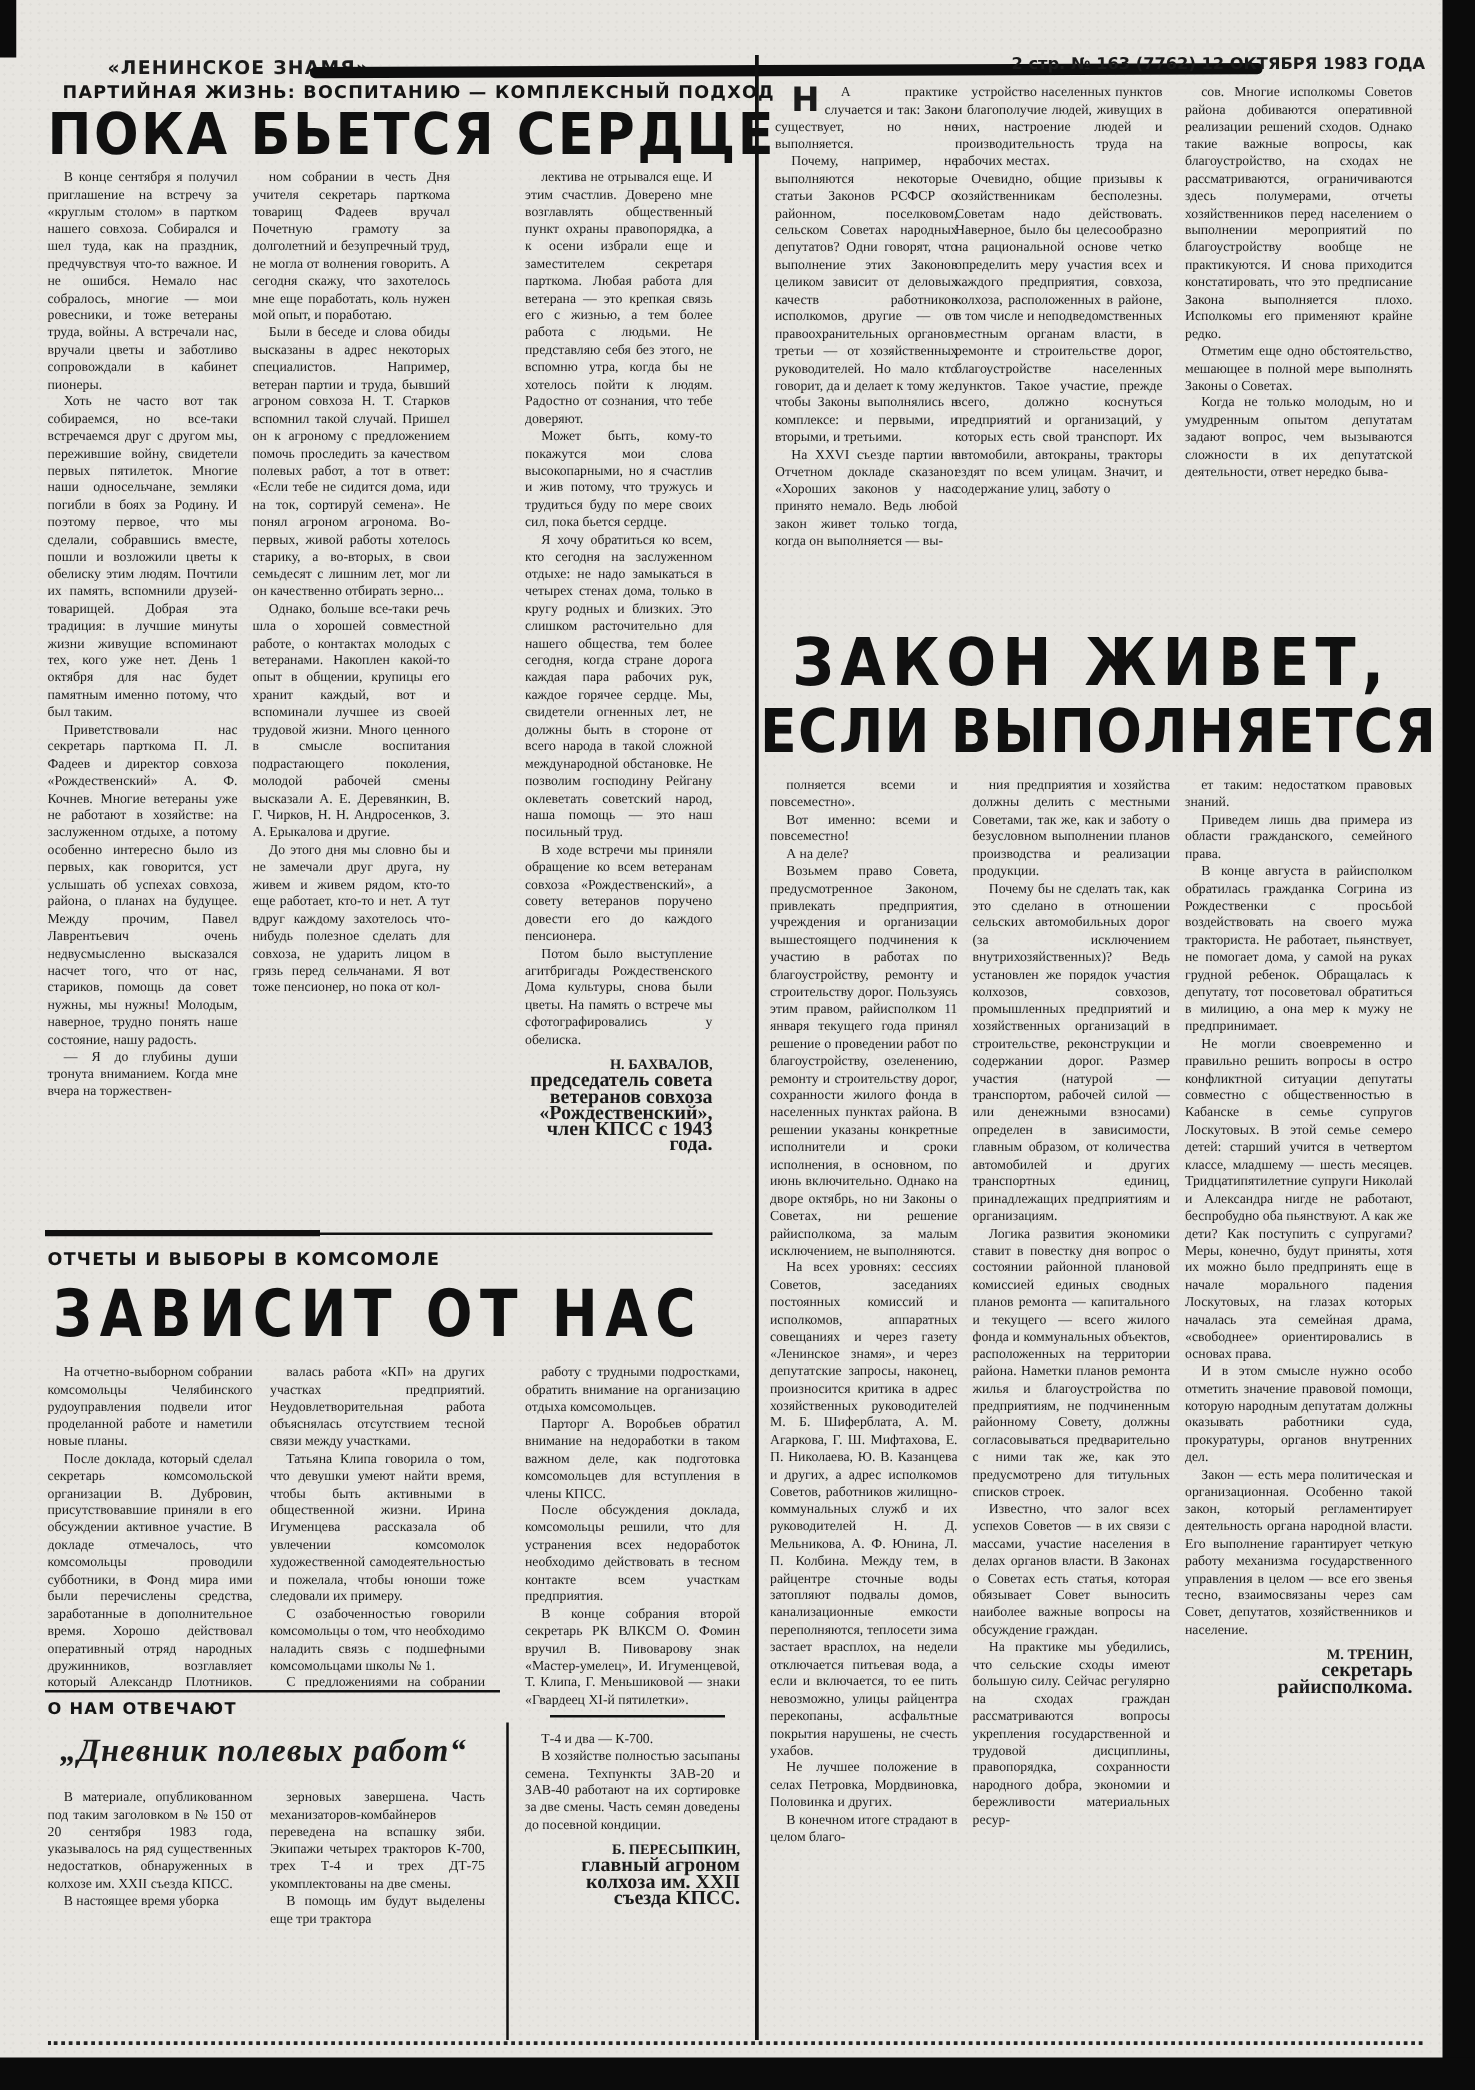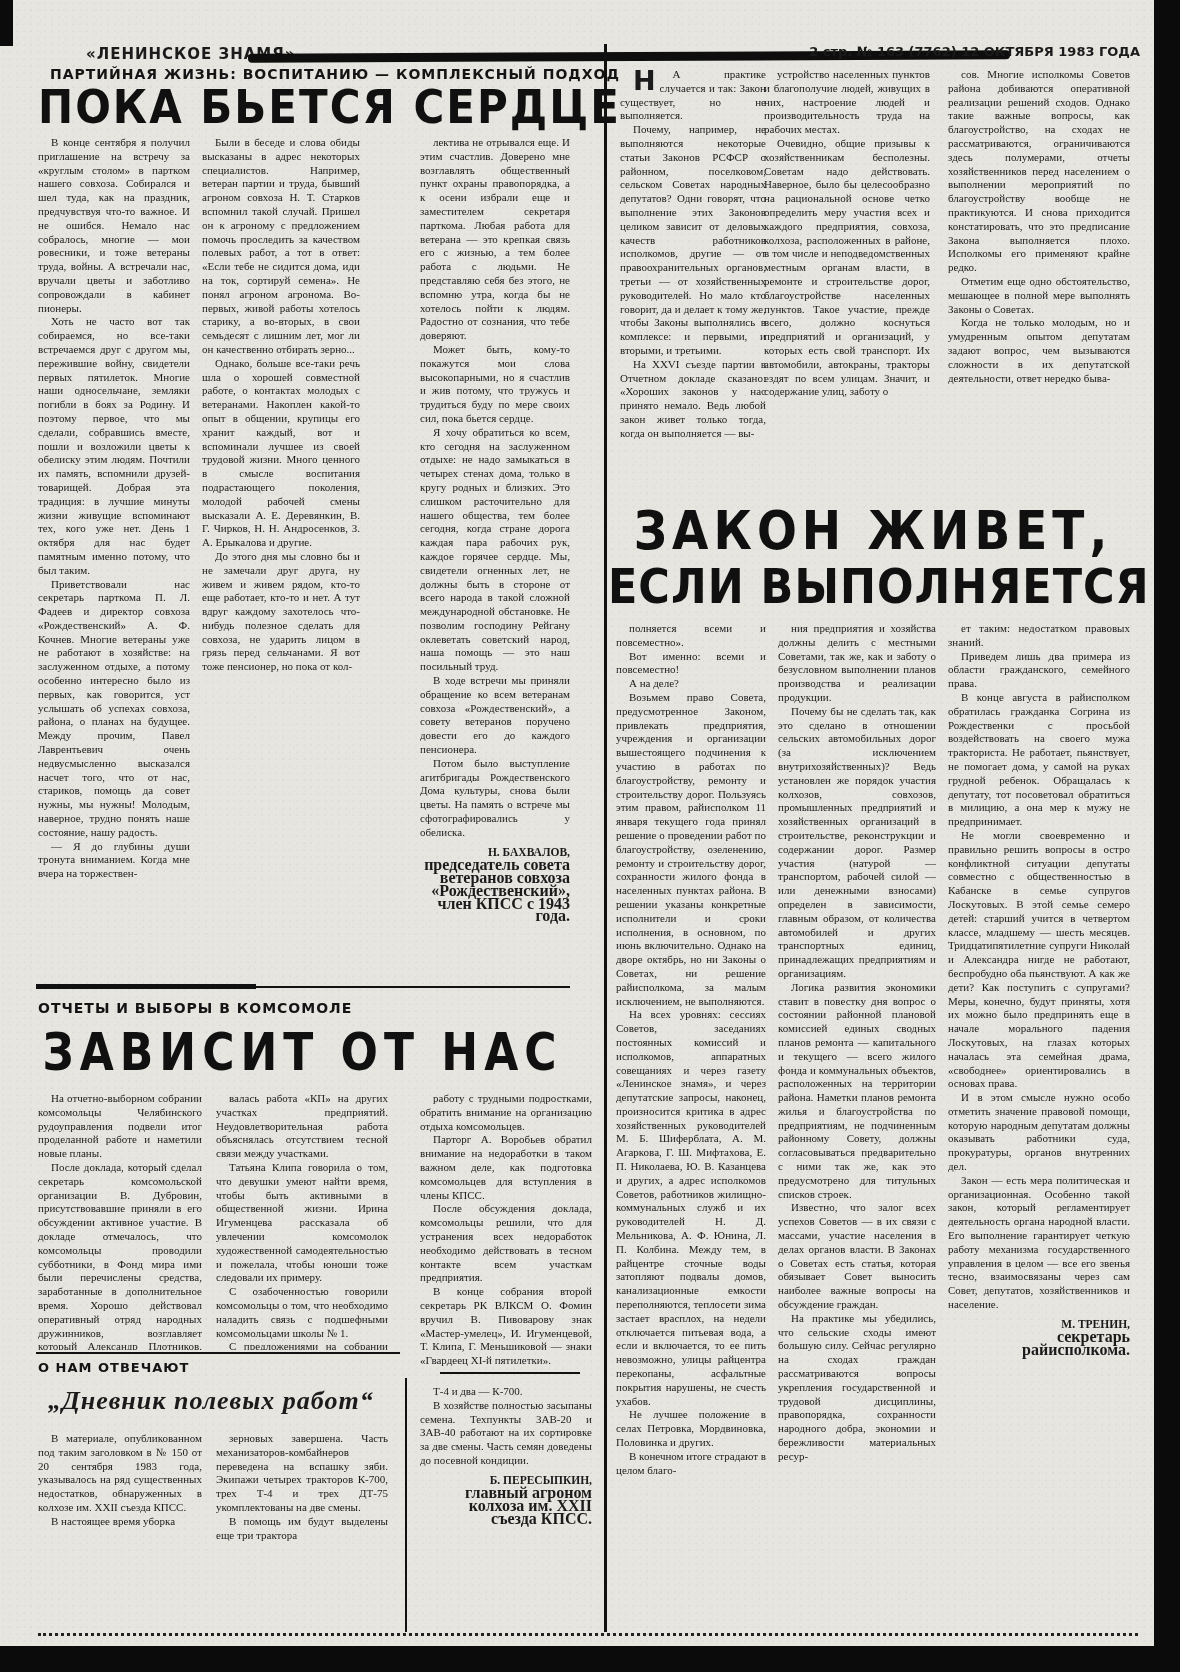--- a/index.html
+++ b/index.html
@@ -77,20 +77,21 @@
   <div class="col" style="left:38px;top:136px;width:152px;height:812px;">
     <div>
         <p>В конце сентября я получил приглашение на встречу за «круглым столом» в партком нашего совхоза. Собирался и шел туда, как на праздник, предчувствуя что-то важное. И не ошибся. Немало нас собралось, многие — мои ровесники, и тоже ветераны труда, войны. А встречали нас, вручали цветы и заботливо сопровождали в кабинет пионеры.</p>
         <p>Хоть не часто вот так собираемся, но все-таки встречаемся друг с другом мы, пережившие войну, свидетели первых пятилеток. Многие наши односельчане, земляки погибли в боях за Родину. И поэтому первое, что мы сделали, собравшись вместе, пошли и возложили цветы к обелиску этим людям. Почтили их память, вспомнили друзей-товарищей. Добрая эта традиция: в лучшие минуты жизни живущие вспоминают тех, кого уже нет. День 1 октября для нас будет памятным именно потому, что был таким.</p>
         <p>Приветствовали нас секретарь парткома П. Л. Фадеев и директор совхоза «Рождественский» А. Ф. Кочнев. Многие ветераны уже не работают в хозяйстве: на заслуженном отдыхе, а потому особенно интересно было из первых, как говорится, уст услышать об успехах совхоза, района, о планах на будущее. Между прочим, Павел Лаврентьевич очень недвусмысленно высказался насчет того, что от нас, стариков, помощь да совет нужны, мы нужны! Молодым, наверное, трудно понять наше состояние, нашу радость.</p>
         <p>— Я до глубины души тронута вниманием. Когда мне вчера на торжествен-</p>
       </div>
   </div>
   <div class="col" style="left:202px;top:136px;width:158px;height:812px;">
     <div>
+        <p>ном собрании в честь Дня учителя секретарь парткома товарищ Фадеев вручал Почетную грамоту за долголетний и безупречный труд, не могла от волнения говорить. А сегодня скажу, что захотелось мне еще поработать, коль нужен мой опыт, и поработаю.</p>
         <p>Были в беседе и слова обиды высказаны в адрес некоторых специалистов. Например, ветеран партии и труда, бывший агроном совхоза Н. Т. Старков вспомнил такой случай. Пришел он к агроному с предложением помочь проследить за качеством полевых работ, а тот в ответ: «Если тебе не сидится дома, иди на ток, сортируй семена». Не понял агроном агронома. Во-первых, живой работы хотелось старику, а во-вторых, в свои семьдесят с лишним лет, мог ли он качественно отбирать зерно...</p>
         <p>Однако, больше все-таки речь шла о хорошей совместной работе, о контактах молодых с ветеранами. Накоплен какой-то опыт в общении, крупицы его хранит каждый, вот и вспоминали лучшее из своей трудовой жизни. Много ценного в смысле воспитания подрастающего поколения, молодой рабочей смены высказали А. Е. Деревянкин, В. Г. Чирков, Н. Н. Андросенков, З. А. Ерыкалова и другие.</p>
         <p>До этого дня мы словно бы и не замечали друг друга, ну живем и живем рядом, кто-то еще работает, кто-то и нет. А тут вдруг каждому захотелось что-нибудь полезное сделать для совхоза, не ударить лицом в грязь перед сельчанами. Я вот тоже пенсионер, но пока от кол-</p>
       </div>
   </div>
   <div class="col" style="left:420px;top:136px;width:150px;height:812px;">
     <div>
         <p>лектива не отрывался еще. И этим счастлив. Доверено мне возглавлять общественный пункт охраны правопорядка, а к осени избрали еще и заместителем секретаря парткома. Любая работа для ветерана — это крепкая связь его с жизнью, а тем более работа с людьми. Не представляю себя без этого, не вспомню утра, когда бы не хотелось пойти к людям. Радостно от сознания, что тебе доверяют.</p>
         <p>Может быть, кому-то покажутся мои слова высокопарными, но я счастлив и жив потому, что тружусь и трудиться буду по мере своих сил, пока бьется сердце.</p>
         <p>Я хочу обратиться ко всем, кто сегодня на заслуженном отдыхе: не надо замыкаться в четырех стенах дома, только в кругу родных и близких. Это слишком расточительно для нашего общества, тем более сегодня, когда стране дорога каждая пара рабочих рук, каждое горячее сердце. Мы, свидетели огненных лет, не должны быть в стороне от всего народа в такой сложной международной обстановке. Не позволим господину Рейгану оклеветать советский народ, наша помощь — это наш посильный труд.</p>

